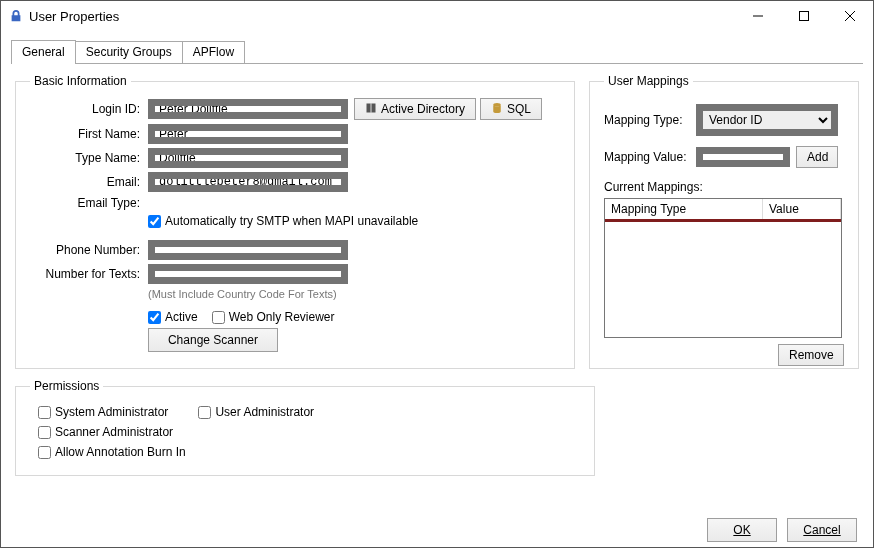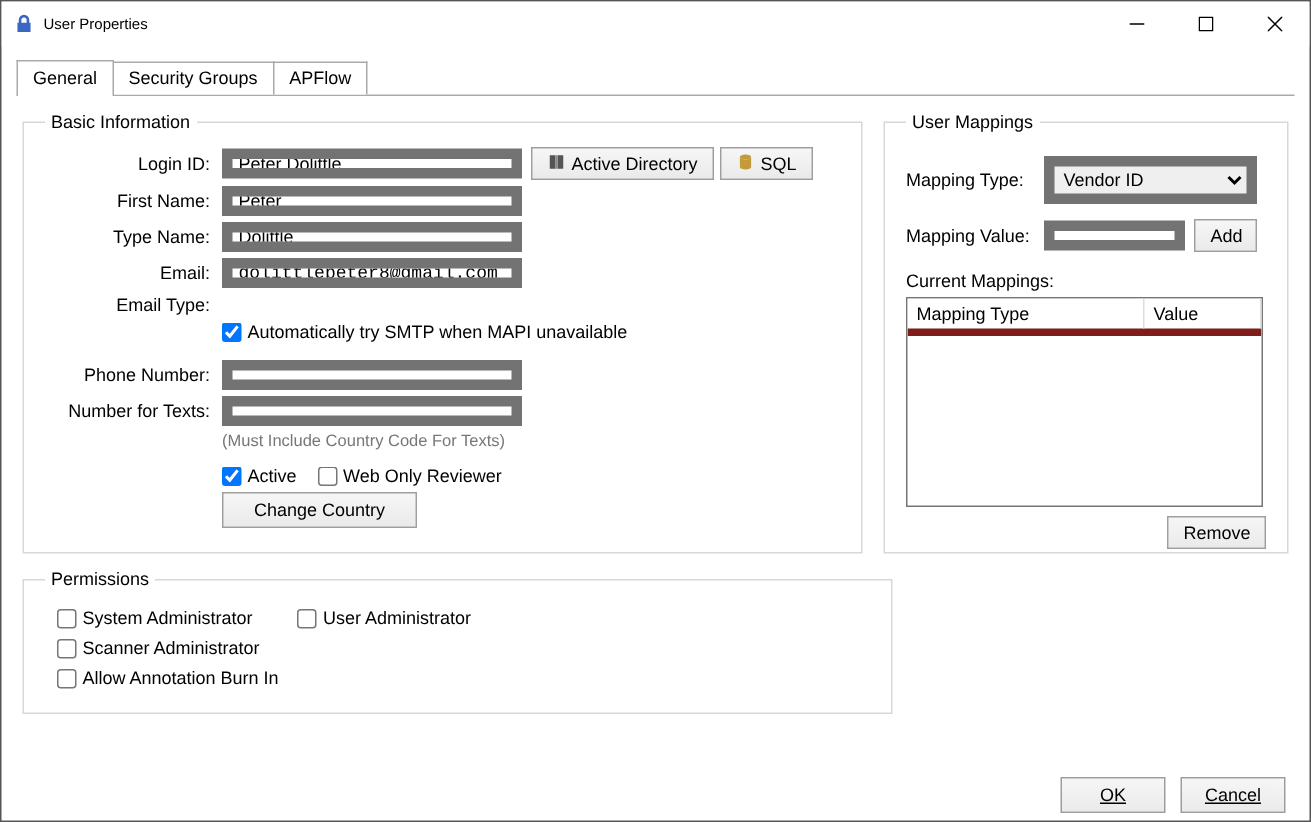--- a/index.html
+++ b/index.html
@@ -24,21 +24,21 @@
       background: #fff;
     }
     .title-bar .icon-lock {
       width: 14px;
       height: 14px;
       margin-right: 6px;
       display: flex;
       align-items: center;
       justify-content: center;
     }
-    .title-bar .title-text { font-size: 10px; }
+    .title-bar .title-text { font-size: 13px; }
     .title-bar .spacer { flex: 1; }
     .win-btn {
       width: 46px;
       height: 30px;
       display: flex;
       align-items: center;
       justify-content: center;
       font-size: 14px;
     }
     .win-btn svg { width: 10px; height: 10px; }
@@ -117,21 +117,21 @@
     .map-table {
       border: 1px solid #767676;
       width: 238px;
       height: 140px;
       background:#fff;
       position:relative;
       overflow:hidden;
     }
     .map-table .thead {
       display: flex;
-      border-bottom: 5px solid #7f1d1d;
+      border-bottom: 3px solid #7f1d1d;
       background:#fff;
     }
     .map-table .th {
       padding: 3px 6px;
       border-right: 1px solid #ddd;
       font-size: 12px;
     }
     .th1 { width: 158px; }
     .th2 { flex:1; }
 
@@ -257,21 +257,21 @@
           <input type="checkbox" checked="" style="">
           <span>Active</span>
         </label>
         <label class="cb">
           <input type="checkbox" style="">
           <span>Web Only Reviewer</span>
         </label>
       </div>
       <div class="row" style="margin-top:4px">
         <div class="lbl"></div>
-        <button class="btn" style="width:130px;height:24px">Change Country</button>
+        <button class="btn" style="width:130px;height:24px">Change Scanner</button>
       </div>
     </fieldset>
 
     <fieldset class="user-maps" style="height:295px;">
       <legend>User Mappings</legend>
 
       <div class="row" style="margin-top:6px">
         <div style="width:92px">Mapping Type:</div>
         <select class="inputtxt" style="width:142px">
           <option>Vendor ID</option>

